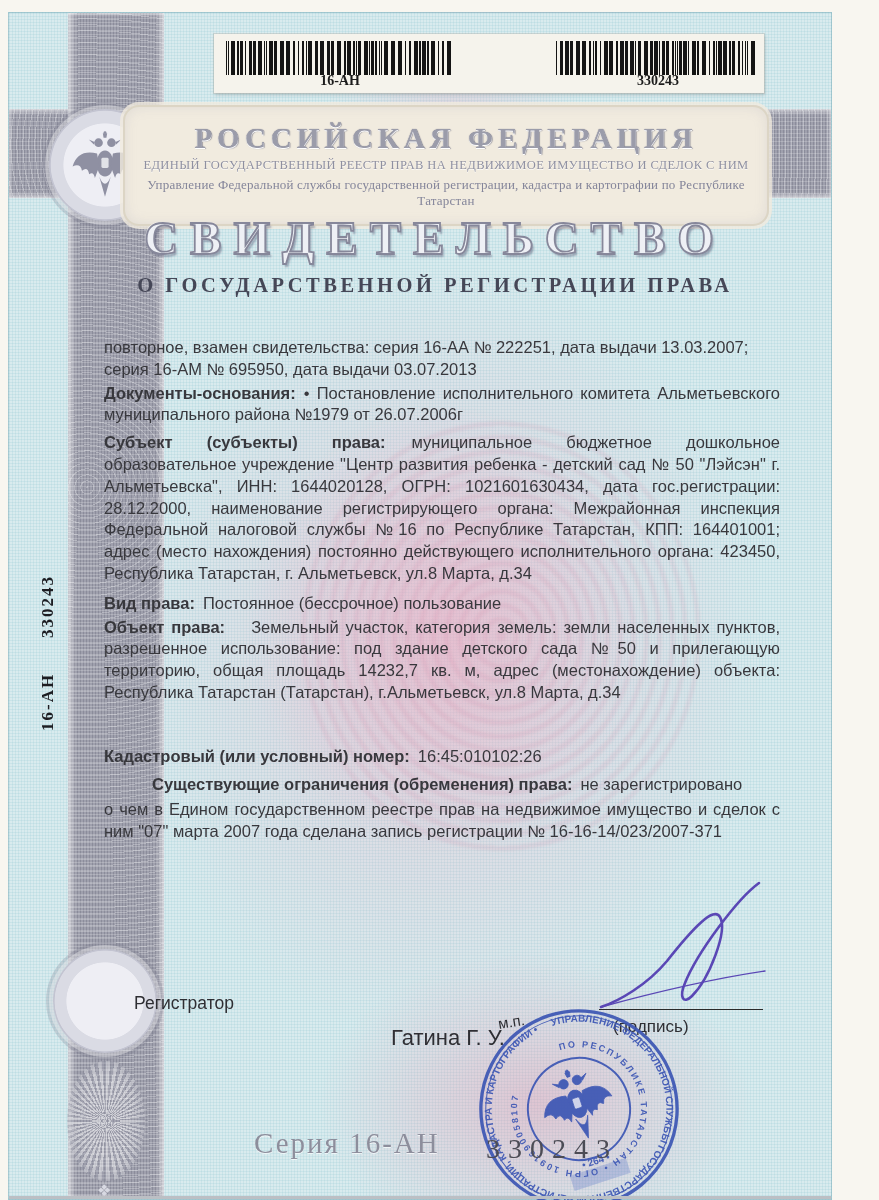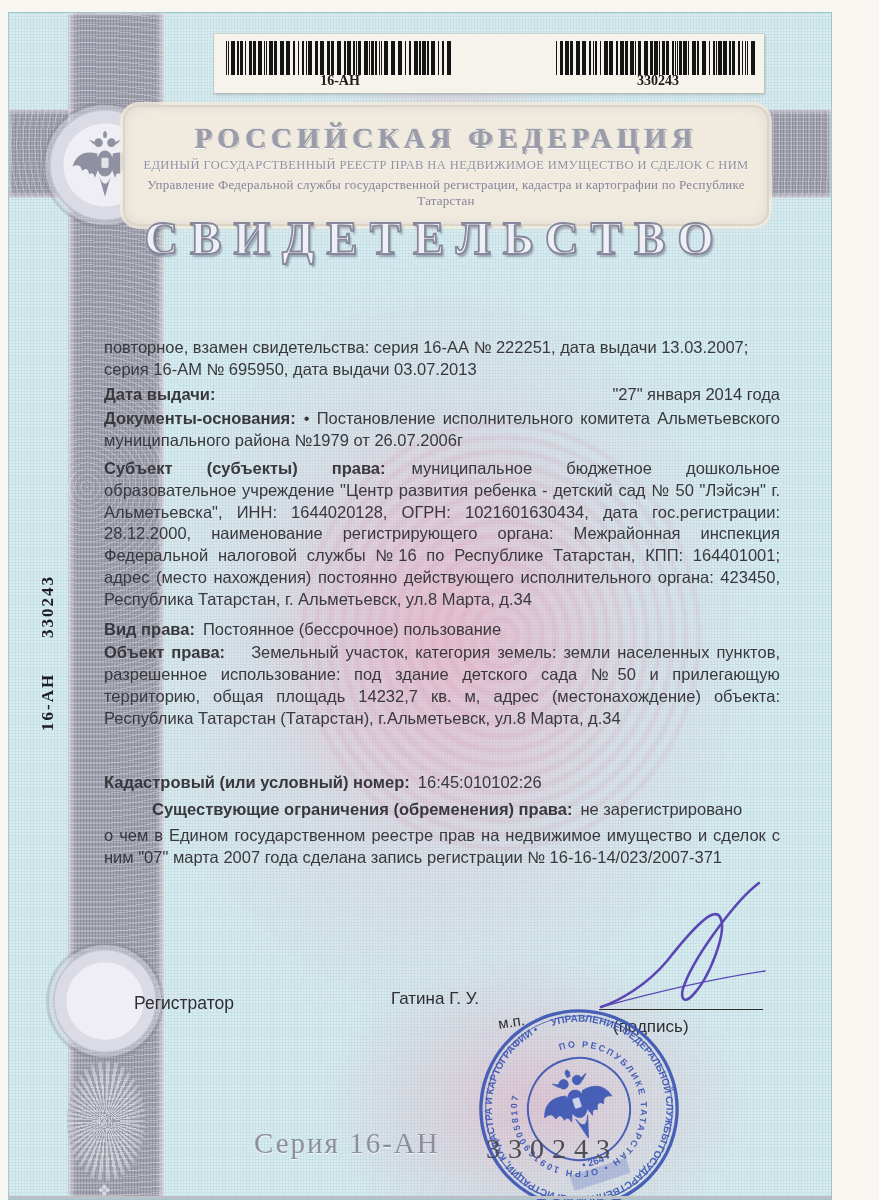--- a/index.html
+++ b/index.html
@@ -103,21 +103,21 @@
     font-size:16.5px;line-height:21.8px;color:#38383d;}
   .para{margin:0;text-align:justify;}
   .para b{font-weight:700;}
   .gap-lg{margin-right:26px;}
   .gap-md{margin-right:8px;}
   .mb2{margin-bottom:2px;}.mb4{margin-bottom:4px;}.mb6{margin-bottom:6px;}
   .mb8{margin-bottom:8px;}.mb40{margin-bottom:42px;}
   .date-row{display:flex;justify-content:space-between;margin:3px 0 3px;}
   
   .reg-label{position:absolute;left:125px;top:980px;font-size:17.5px;color:#2e2e33;}
-  .reg-name{position:absolute;left:382px;top:976px;font-size:17px;color:#2e2e33;}
+  .reg-name{position:absolute;left:382px;top:1012px;font-size:22px;color:#2e2e33;}
   .mp-mark{position:absolute;left:489px;top:1000px;font-size:15px;color:#2e2e33;transform:rotate(-9deg);}
   .sig-line{position:absolute;left:590px;top:996px;width:164px;border-bottom:1.6px solid #2a2a2a;}
   .sig-caption{position:absolute;left:604px;top:1004px;font-size:17px;color:#2e2e33;}
   .signature-svg{position:absolute;left:582px;top:860px;width:182px;height:142px;}
   .stamp-svg{position:absolute;left:464px;top:992px;width:212px;height:208px;opacity:.92;}
   
   .series-label{position:absolute;left:245px;top:1114px;
     font-family:"Liberation Serif",serif;font-weight:400;font-size:29px;letter-spacing:2px;color:#8d8e9c;
     text-shadow:0 1px 0 rgba(255,255,255,.7);}
   .series-number{position:absolute;left:477px;top:1120px;
@@ -160,28 +160,25 @@
   </div>
 
   <div class="plaque">
     <div class="l1">РОССИЙСКАЯ  ФЕДЕРАЦИЯ</div>
     <div class="l2">ЕДИНЫЙ ГОСУДАРСТВЕННЫЙ РЕЕСТР ПРАВ НА НЕДВИЖИМОЕ ИМУЩЕСТВО И СДЕЛОК С НИМ</div>
     <div class="l3">Управление Федеральной службы государственной регистрации, кадастра и картографии по Республике Татарстан</div>
   </div>
 
   <div class="title-wrap">
     <div class="title-main">СВИДЕТЕЛЬСТВО</div>
+    <div class="title-sub">О  ГОСУДАРСТВЕННОЙ  РЕГИСТРАЦИИ  ПРАВА</div>
   </div>
 
   <div class="body-text">
     <p class="para mb2" style="text-align:left;">повторное, взамен свидетельства: серия 16-АА  № 222251, дата выдачи 13.03.2007; серия 16-АМ  № 695950, дата выдачи 03.07.2013</p>
-    <div class="date-row">
-      <b>Дата выдачи:</b>
-      <span>"27" января 2014 года</span>
-    </div>
     <p class="para mb6"><b class="gap-md">Документы-основания:</b><span>• Постановление исполнительного комитета Альметьевского муниципального района №1979 от 26.07.2006г</span></p>
     <p class="para mb8"><b class="gap-lg">Субъект (субъекты) права:</b><span>муниципальное бюджетное дошкольное образовательное учреждение "Центр развития ребенка - детский сад № 50 "Лэйсэн" г. Альметьевска", ИНН: 1644020128, ОГРН: 1021601630434, дата гос.регистрации: 28.12.2000, наименование регистрирующего органа: Межрайонная инспекция Федеральной налоговой службы №16 по Республике Татарстан, КПП: 164401001; адрес (место нахождения) постоянно действующего исполнительного органа: 423450, Республика Татарстан,  г. Альметьевск, ул.8 Марта, д.34</span></p>
     <p class="para mb2" style="text-align:left;"><b class="gap-md">Вид права:</b><span>Постоянное (бессрочное) пользование</span></p>
     <p class="para mb40"><b class="gap-lg">Объект права:</b><span>Земельный участок, категория земель: земли населенных пунктов, разрешенное использование: под здание детского сада №50 и прилегающую территорию, общая площадь 14232,7 кв. м, адрес (местонахождение) объекта: Республика Татарстан (Татарстан), г.Альметьевск, ул.8 Марта, д.34</span></p>
     <p class="para mb6" style="text-align:left;"><b class="gap-md">Кадастровый (или условный) номер:</b><span>16:45:010102:26</span></p>
     <p class="para mb4" style="text-align:left;margin-left:48px;"><b class="gap-md">Существующие ограничения (обременения) права:</b><span>не зарегистрировано</span></p>
     <p class="para">о чем в Едином государственном реестре прав на недвижимое имущество и сделок с ним  "07" марта 2007 года сделана запись регистрации № 16-16-14/023/2007-371</p>
   </div>
 
   <div class="reg-label">Регистратор</div>

